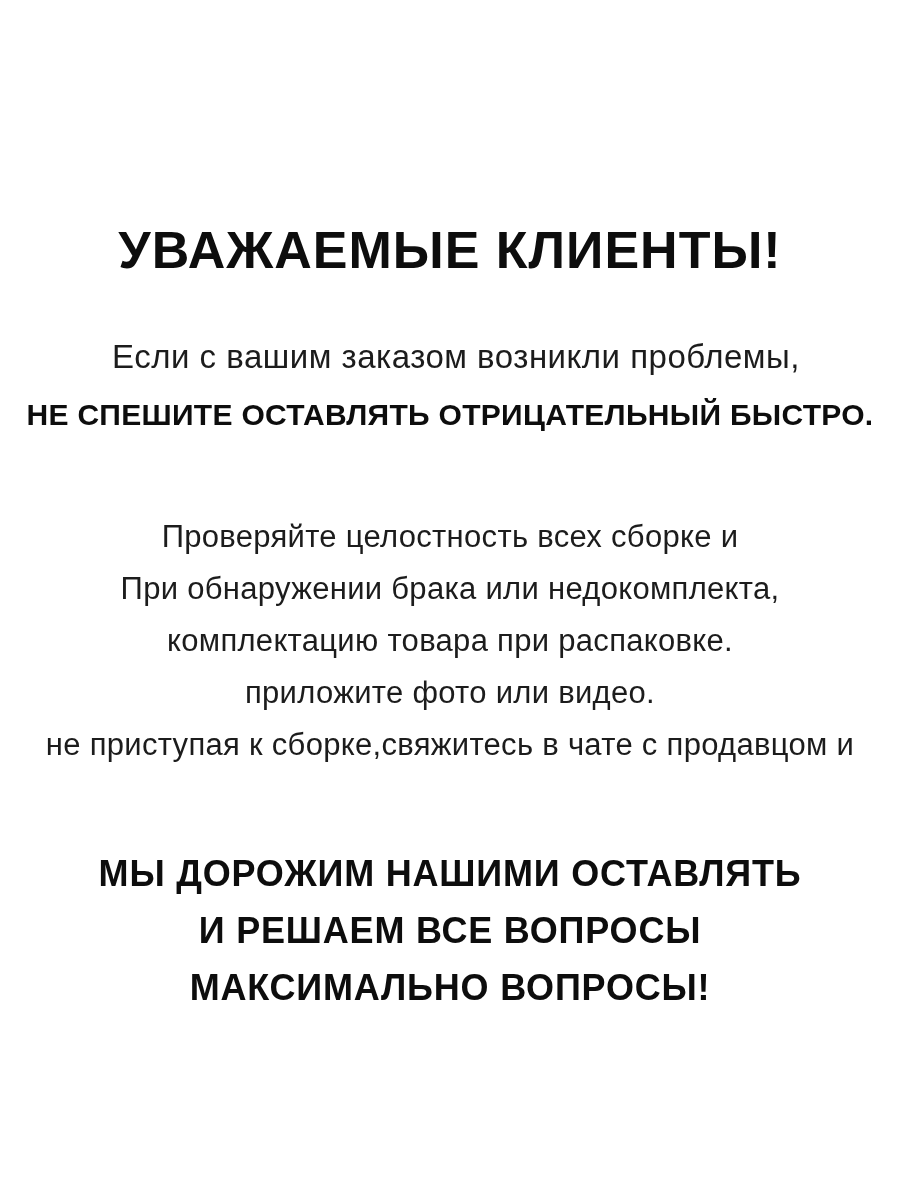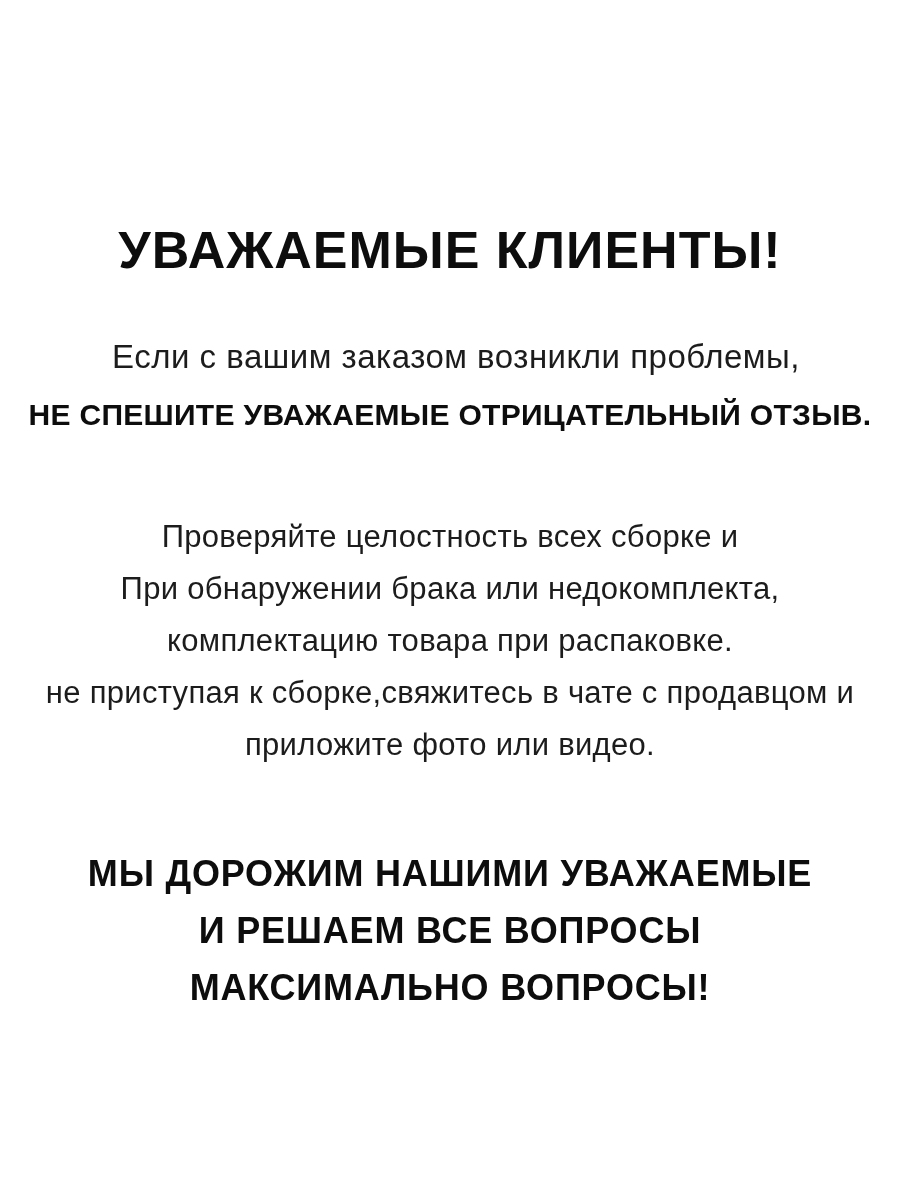--- a/index.html
+++ b/index.html
@@ -76,29 +76,29 @@
 </style>
 </head>
 <body>
 
 <div class="page">
 
   <h1 class="heading">УВАЖАЕМЫЕ КЛИЕНТЫ!</h1>
 
   <p class="intro-line1">Если с вашим заказом возникли проблемы,</p>
 
-  <p class="intro-line2">НЕ СПЕШИТЕ УВАЖАЕМЫЕ ОТРИЦАТЕЛЬНЫЙ ОТЗЫВ.</p>
+  <p class="intro-line2">НЕ СПЕШИТЕ ОСТАВЛЯТЬ ОТРИЦАТЕЛЬНЫЙ БЫСТРО.</p>
 
   <div class="body-paragraph">
     <span class="body-line">Проверяйте целостность всех сборке и</span>
     <span class="body-line">При обнаружении брака или недокомплекта,</span>
     <span class="body-line">комплектацию товара при распаковке.</span>
+    <span class="body-line">приложите фото или видео.</span>
     <span class="body-line">не приступая к сборке,свяжитесь в чате с продавцом и</span>
-    <span class="body-line">приложите фото или видео.</span>
   </div>
 
   <div class="footer-block">
-    <span class="footer-line">МЫ ДОРОЖИМ НАШИМИ УВАЖАЕМЫЕ</span>
+    <span class="footer-line">МЫ ДОРОЖИМ НАШИМИ ОСТАВЛЯТЬ</span>
     <span class="footer-line">И РЕШАЕМ ВСЕ ВОПРОСЫ</span>
     <span class="footer-line">МАКСИМАЛЬНО ВОПРОСЫ!</span>
   </div>
 
 </div>
 
 </body></html>

